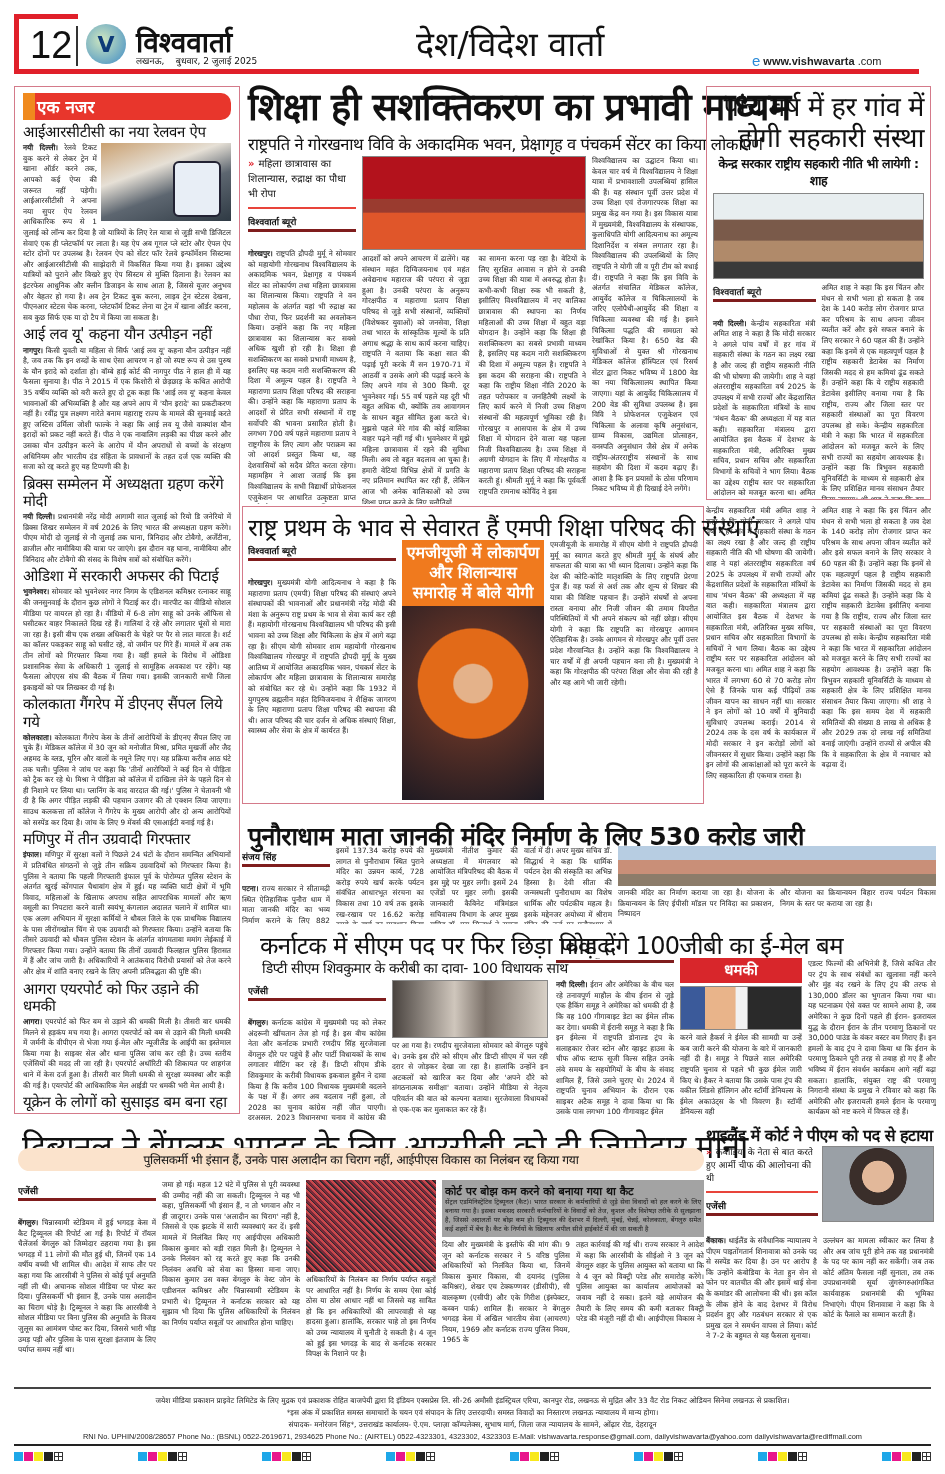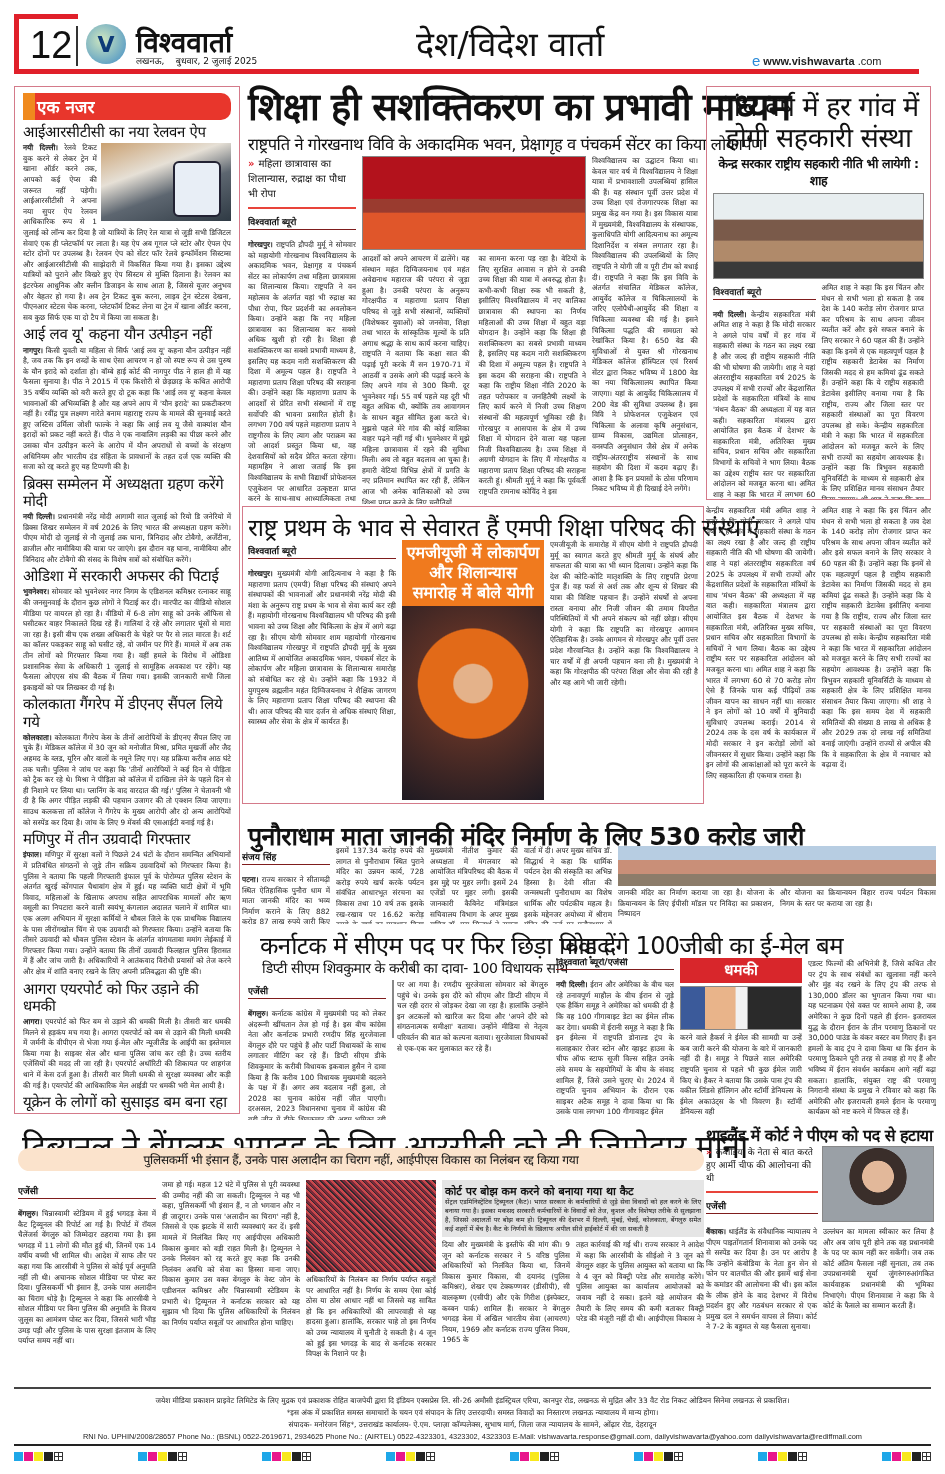--- a/index.html
+++ b/index.html
@@ -22,26 +22,26 @@
 .bh{font-size:15px;font-weight:400;margin:3px 0 2px;line-height:1.15;letter-spacing:-.3px}
 .bt{font-size:7.3px;line-height:10.6px;text-align:justify;color:#222}
 .bt b{font-weight:700}
 .imgph{background:linear-gradient(135deg,#7b6e60,#c9b8a0 40%,#3f4a5c);border:1px solid #888}
 .train{float:right;width:130px;height:78px;margin:0 0 2px 4px;background:linear-gradient(160deg,#caa070 0,#e6e0d6 35%,#5d6670 60%,#2f3a44);position:relative}
 .train .phone{position:absolute;right:10px;bottom:4px;width:48px;height:56px;background:#e8eef6;border-radius:6px;border:2px solid #223}
 .mainhead{left:248px;top:86px;width:450px;font-size:38px;font-weight:700;letter-spacing:-1px;white-space:nowrap;line-height:42px}
 .subhead{left:248px;top:132px;width:450px;font-size:16.5px;letter-spacing:-.5px;white-space:nowrap}
 .bullet{color:#e0202a;font-weight:700;margin-right:4px}
 .kick{font-size:10px;line-height:15px}
-.byline{font-size:9px;font-weight:700;border-bottom:1px solid #7f1d1d;padding-bottom:1px;margin:4px 0 10px}
+.byline{font-size:9px;font-weight:700;border-bottom:3px solid #7f1d1d;padding-bottom:1px;margin:4px 0 17px}
 .redrule{height:2px;background:#e8443a;margin:6px 0}
 .cols{display:flex;gap:6px}
 .cols .bt{flex:1}
 .rbox{left:706px;top:86px;width:225px;border:1px solid #d47a8a;padding:4px 6px}
-.rhead{font-size:27px;line-height:31px;text-align:center;letter-spacing:-.5px}
+.rhead{font-size:27px;line-height:31px;text-align:right;letter-spacing:-.5px}
 .rsub{font-size:12.5px;font-weight:700;text-align:center;letter-spacing:-.4px;margin-top:2px}
 .midhead{left:248px;top:510px;width:690px;font-size:27px;white-space:nowrap;letter-spacing:-.6px}
 .orangebox{background:#f07a1e;color:#fff;text-align:center;font-size:16px;line-height:20px;padding:3px 4px;font-weight:700}
 .yogi{background:radial-gradient(circle at 50% 40%,#e4b28a 0 14%,#e26a18 15% 40%,#5a3026 41%,#1e1a22);height:210px}
 .punhead{left:248px;top:818px;width:690px;font-size:25px;font-weight:700;letter-spacing:-.6px;white-space:nowrap}
 .temple{background:linear-gradient(180deg,#b7cde2 0 35%,#c98f78 36% 70%,#8c7c6a 71%);height:86px}
 .karhead{left:276px;top:878px;font-size:28px;white-space:nowrap;letter-spacing:-.6px}
 .karsub{left:280px;top:915px;font-size:16px;white-space:nowrap;letter-spacing:-.4px}
 .fodhead{left:556px;top:878px;font-size:28px;white-space:nowrap;letter-spacing:-.6px}
 .redbox{background:#d8262b;color:#fff;text-align:center;font-size:15px;line-height:19px;padding:3px;font-weight:700}
@@ -190,21 +190,21 @@
   </div>
 </div>
 
 <div class="abs karhead" style="top:928px;left:260px;font-size:24px;">कर्नाटक में सीएम पद पर फिर छिड़ा विवाद</div>
 <div class="abs karsub" style="top:958px;left:262px;font-size:14px;">डिप्टी सीएम शिवकुमार के करीबी का दावा- 100 विधायक साथ</div>
 <div class="col" style="left:248px;top:980px;width:300px;height:140px;display:flex;gap:6px;">
   <div style="width:138px;overflow:hidden;">
       <div class="byline">एजेंसी</div>
       <div class="bt"><b>बेंगलुरु।</b> <span>कर्नाटक कांग्रेस में मुख्यमंत्री पद को लेकर अंदरूनी खींचतान तेज हो गई है। इस बीच कांग्रेस नेता और कर्नाटक प्रभारी रणदीप सिंह सुरजेवाला बेंगलुरु दौरे पर पहुंचे हैं और पार्टी विधायकों के साथ लगातार मीटिंग कर रहे हैं। डिप्टी सीएम डीके शिवकुमार के करीबी विधायक इकबाल हुसैन ने दावा किया है कि करीब 100 विधायक मुख्यमंत्री बदलने के पक्ष में हैं। अगर अब बदलाव नहीं हुआ, तो 2028 का चुनाव कांग्रेस नहीं जीत पाएगी। दरअसल, 2023 विधानसभा चुनाव में कांग्रेस की बड़ी जीत में डीके शिवकुमार की अहम भूमिका रही थी। तब वे मुख्यमंत्री पद के प्रबल दावेदार थे, लेकिन पार्टी हाईकमान के कहने पर उन्होंने डिप्टी सीएम और प्रदेश अध्यक्ष की जिम्मेदारी स्वीकार की। उस समय रोटेशनल सीएम फॉर्मूले की चर्चा थी।</span></div>
     </div>
-  <div style="flex:1;display:flex;flex-direction:row;gap:3px;">
+  <div style="flex:1;display:flex;flex-direction:column;gap:3px;">
     <div class="imgph" style="height:58px;background:linear-gradient(90deg,#4a4440,#cfc6bc 40%,#7a7068 60%,#d8d0c6);"></div>
     <div class="bt" style="overflow:hidden;">पर आ गया है। रणदीप सुरजेवाला सोमवार को बेंगलुरु पहुंचे थे। उनके इस दौरे को सीएम और डिप्टी सीएम में चल रही दरार से जोड़कर देखा जा रहा है। हालांकि उन्होंने इन अटकलों को खारिज कर दिया और 'अपने दौरे को संगठनात्मक समीक्षा' बताया। उन्होंने मीडिया से नेतृत्व परिवर्तन की बात को कल्पना बताया। सुरजेवाला विधायकों से एक-एक कर मुलाकात कर रहे हैं।</div>
   </div>
 </div>
 
 <div class="abs fodhead" style="top:928px;left:560px;font-size:24px;">फोड़ देंगे 100जीबी का ई-मेल बम</div>
 <div class="col" style="left:556px;top:958px;width:380px;height:160px;display:flex;gap:6px;align-items:flex-end;">
   <div style="width:118px;overflow:hidden;">
       <div class="byline">विश्ववार्ता ब्यूरो/एजेंसी</div>
       <div class="bt"><b>नयी दिल्ली।</b> <span>ईरान और अमेरिका के बीच चल रहे तनावपूर्ण माहौल के बीच ईरान से जुड़े एक हैकिंग समूह ने अमेरिका को धमकी दी है कि वह 100 गीगाबाइट डेटा का ईमेल लीक कर देगा। धमकी में ईरानी समूह ने कहा है कि इन ईमेल्स में राष्ट्रपति डोनाल्ड ट्रंप के सलाहकार रोजर स्टोन और व्हाइट हाउस के चीफ ऑफ स्टाफ सूजी विल्स सहित उनके लंबे समय के सहयोगियों के बीच के संवाद शामिल हैं, जिसे उसने चुराए थे। 2024 में राष्ट्रपति चुनाव अभियान के दौरान एक साइबर अटैक समूह ने दावा किया था कि उसके पास लगभग 100 गीगाबाइट ईमेल</span></div>
@@ -223,21 +223,21 @@
   <div style="width:138px;overflow:hidden;">
       <div class="byline">एजेंसी</div>
       <div class="bt"><b>बेंगलुरु।</b> <span>चिन्नास्वामी स्टेडियम में हुई भगदड़ केस में कैट ट्रिब्यूनल की रिपोर्ट आ गई है। रिपोर्ट में रॉयल चैलेंजर्स बेंगलुरु को जिम्मेदार ठहराया गया है। इस भगदड़ में 11 लोगों की मौत हुई थी, जिनमें एक 14 वर्षीय बच्ची भी शामिल थी। आदेश में साफ तौर पर कहा गया कि आरसीबी ने पुलिस से कोई पूर्व अनुमति नहीं ली थी। अचानक सोशल मीडिया पर पोस्ट कर दिया। पुलिसकर्मी भी इंसान हैं, उनके पास अलादीन का चिराग थोड़े है। ट्रिब्यूनल ने कहा कि आरसीबी ने सोशल मीडिया पर बिना पुलिस की अनुमति के विजय जुलूस का आमंत्रण पोस्ट कर दिया, जिससे भारी भीड़ उमड़ पड़ी और पुलिस के पास सुरक्षा इंतजाम के लिए पर्याप्त समय नहीं था।</span></div>
     </div>
   <div class="bt" style="width:138px;overflow:hidden;">जमा हो गई। महज 12 घंटे में पुलिस से पूरी व्यवस्था की उम्मीद नहीं की जा सकती। ट्रिब्यूनल ने यह भी कहा, पुलिसकर्मी भी इंसान हैं, न तो भगवान और न ही जादूगर। उनके पास 'अलादीन का चिराग' नहीं है, जिससे वे एक झटके में सारी व्यवस्थाएं कर दें। इसी मामले में निलंबित किए गए आईपीएस अधिकारी विकास कुमार को बड़ी राहत मिली है। ट्रिब्यूनल ने उनके निलंबन को रद्द करते हुए कहा कि उनकी निलंबन अवधि को सेवा का हिस्सा माना जाए। विकास कुमार उस वक्त बेंगलुरु के वेस्ट जोन के एडीशनल कमिश्नर और चिन्नास्वामी स्टेडियम के प्रभारी थे। ट्रिब्यूनल ने कर्नाटक सरकार को यह सुझाव भी दिया कि पुलिस अधिकारियों के निलंबन का निर्णय पर्याप्त सबूतों पर आधारित होना चाहिए।</div>
   <div style="width:130px;display:flex;flex-direction:column;gap:3px;">
     <div class="crowd"></div>
     <div class="bt" style="overflow:hidden;">अधिकारियों के निलंबन का निर्णय पर्याप्त सबूतों पर आधारित नहीं है। निर्णय के समय ऐसा कोई ठोस या ठोस आधार नहीं था जिससे यह साबित हो कि इन अधिकारियों की लापरवाही से यह हादसा हुआ। हालांकि, सरकार चाहे तो इस निर्णय को उच्च न्यायालय में चुनौती दे सकती है। 4 जून को हुई इस भगदड़ के बाद से कर्नाटक सरकार विपक्ष के निशाने पर है।</div>
   </div>
   <div style="flex:1;display:flex;flex-direction:column;gap:3px;">
-    <div style="background:#e5e5e5;padding:3px;">
+    <div style="background:#a3a3a3;padding:3px;">
       <div style="font-size:11px;font-weight:700;">कोर्ट पर बोझ कम करने को बनाया गया था कैट</div>
       <div class="bt" style="font-size:6.5px;line-height:9px;">सेंट्रल एडमिनिस्ट्रेटिव ट्रिब्यूनल (कैट)। भारत सरकार के कर्मचारियों से जुड़े सेवा विवादों को हल करने के लिए बनाया गया है। इसका मकसद सरकारी कर्मचारियों के विवादों को तेज, कुशल और विशेषज्ञ तरीके से सुलझाना है, जिससे अदालतों पर बोझ कम हो। ट्रिब्यूनल की देशभर में दिल्ली, मुंबई, चेन्नई, कोलकाता, बेंगलुरु समेत कई शहरों में बेंच है। कैट के निर्णयों के खिलाफ अपील सीधे हाईकोर्ट में की जा सकती है</div>
     </div>
     <div class="cols" style="overflow:hidden;">
       <div class="bt">दिया और मुख्यमंत्री के इस्तीफे की मांग की। 9 जून को कर्नाटक सरकार ने 5 वरिष्ठ पुलिस अधिकारियों को निलंबित किया था, जिनमें विकास कुमार विकास, बी दयानंद (पुलिस कमिश्नर), शेखर एच टेक्कण्णवर (डीसीपी), सी बालकृष्ण (एसीपी) और एके गिरीश (इंस्पेक्टर, कब्बन पार्क) शामिल हैं। सरकार ने बेंगलुरु भगदड़ केस में अखिल भारतीय सेवा (आचरण) नियम, 1969 और कर्नाटक राज्य पुलिस नियम, 1965 के</div>
       <div class="bt">तहत कार्रवाई की गई थी। राज्य सरकार ने आदेश में कहा कि आरसीबी के सीईओ ने 3 जून को बेंगलुरु शहर के पुलिस आयुक्त को बताया था कि वे 4 जून को विक्ट्री परेड और समारोह करेंगे। पुलिस आयुक्त का कार्यालय आयोजकों को जवाब नहीं दे सका। इतने बड़े आयोजन की तैयारी के लिए समय की कमी बताकर विक्ट्री परेड की मंजूरी नहीं दी थी। आईपीएस विकास ने</div>
     </div>
   </div>
 </div>
 

